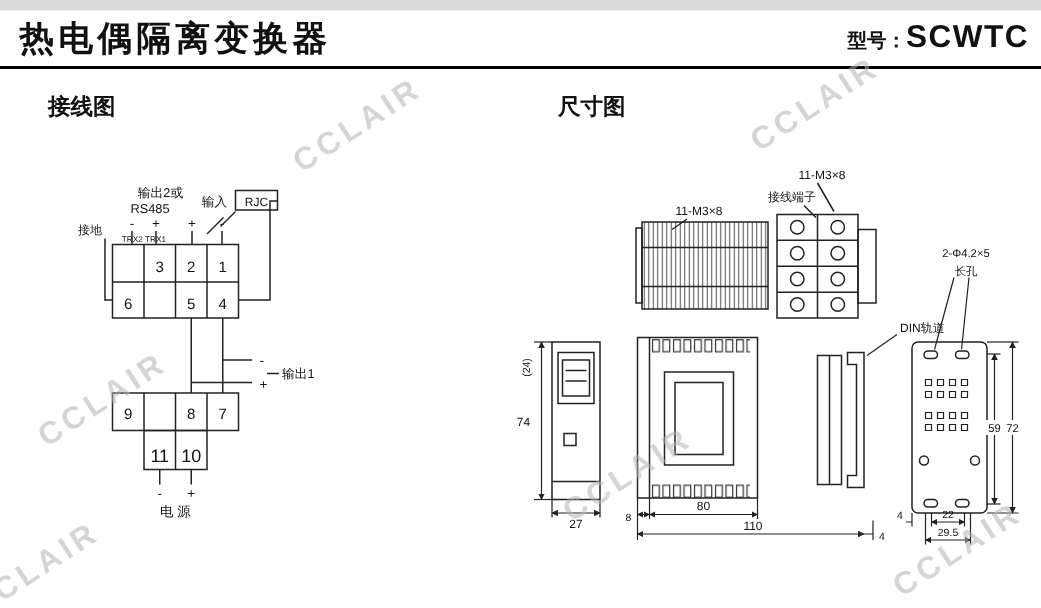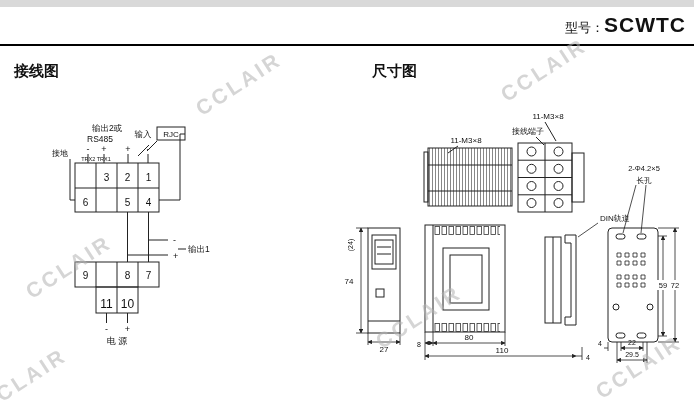--- a/index.html
+++ b/index.html
@@ -1,40 +1,41 @@
 <!DOCTYPE html>
 <html><head>
 <meta charset="utf-8">
 <style>
   html,body{margin:0;padding:0;background:#fff;}
   .page{position:relative;width:694px;height:405px;background:#fff;overflow:hidden;
         font-family:"Liberation Sans","DejaVu Sans",sans-serif;color:#111;}
   .topbar{position:absolute;left:0;top:0;width:694px;height:7px;background:#d9d9d9;}
   .page-title{position:absolute;left:13px;top:10px;font-size:23px;font-weight:bold;letter-spacing:3px;}
   .model{position:absolute;right:8px;top:13px;white-space:nowrap;}
-  .model-label{font-size:13px;vertical-align:baseline;}
+  .model-label{font-size:13px;vertical-align:baseline;font-weight:bold;}
   .model-value{font-size:21px;font-weight:bold;letter-spacing:1px;}
   .rule{position:absolute;left:0;top:44px;width:694px;height:2px;background:#000;}
   .section-title{position:absolute;font-size:15px;font-weight:bold;}
-  #wiring-title{left:14px;top:62px;text-align:center;}
+  #wiring-title{left:32px;top:62px;text-align:center;}
   #dim-title{left:372px;top:62px;font-family:Liberation Mono, monospace;}
   svg.diagram{position:absolute;overflow:visible;}
   #wiring-svg{left:30px;top:100px;}
   #dim-svg{left:340px;top:95px;}
   svg text{font-family:"Liberation Sans","DejaVu Sans",sans-serif;fill:#111;}
   .watermark{position:absolute;color:rgba(178,178,178,0.55);font-size:21px;font-weight:bold;
              letter-spacing:3px;transform:rotate(-33deg);pointer-events:none;}
 </style>
 </head>
 <body>
 
 <div class="page">
 
   <div class="topbar"></div>
 
+  <div class="page-title">热电偶隔离变换器</div>
   <div class="model">
     <span class="model-label">型号：</span><span class="model-value">SCWTC</span>
   </div>
   <div class="rule"></div>
 
   <div class="section-title" id="wiring-title">接线图</div>
   <div class="section-title" id="dim-title">尺寸图</div>
 
   <svg id="wiring-svg" class="diagram" width="280" height="260" viewBox="0 0 280 260">
 

